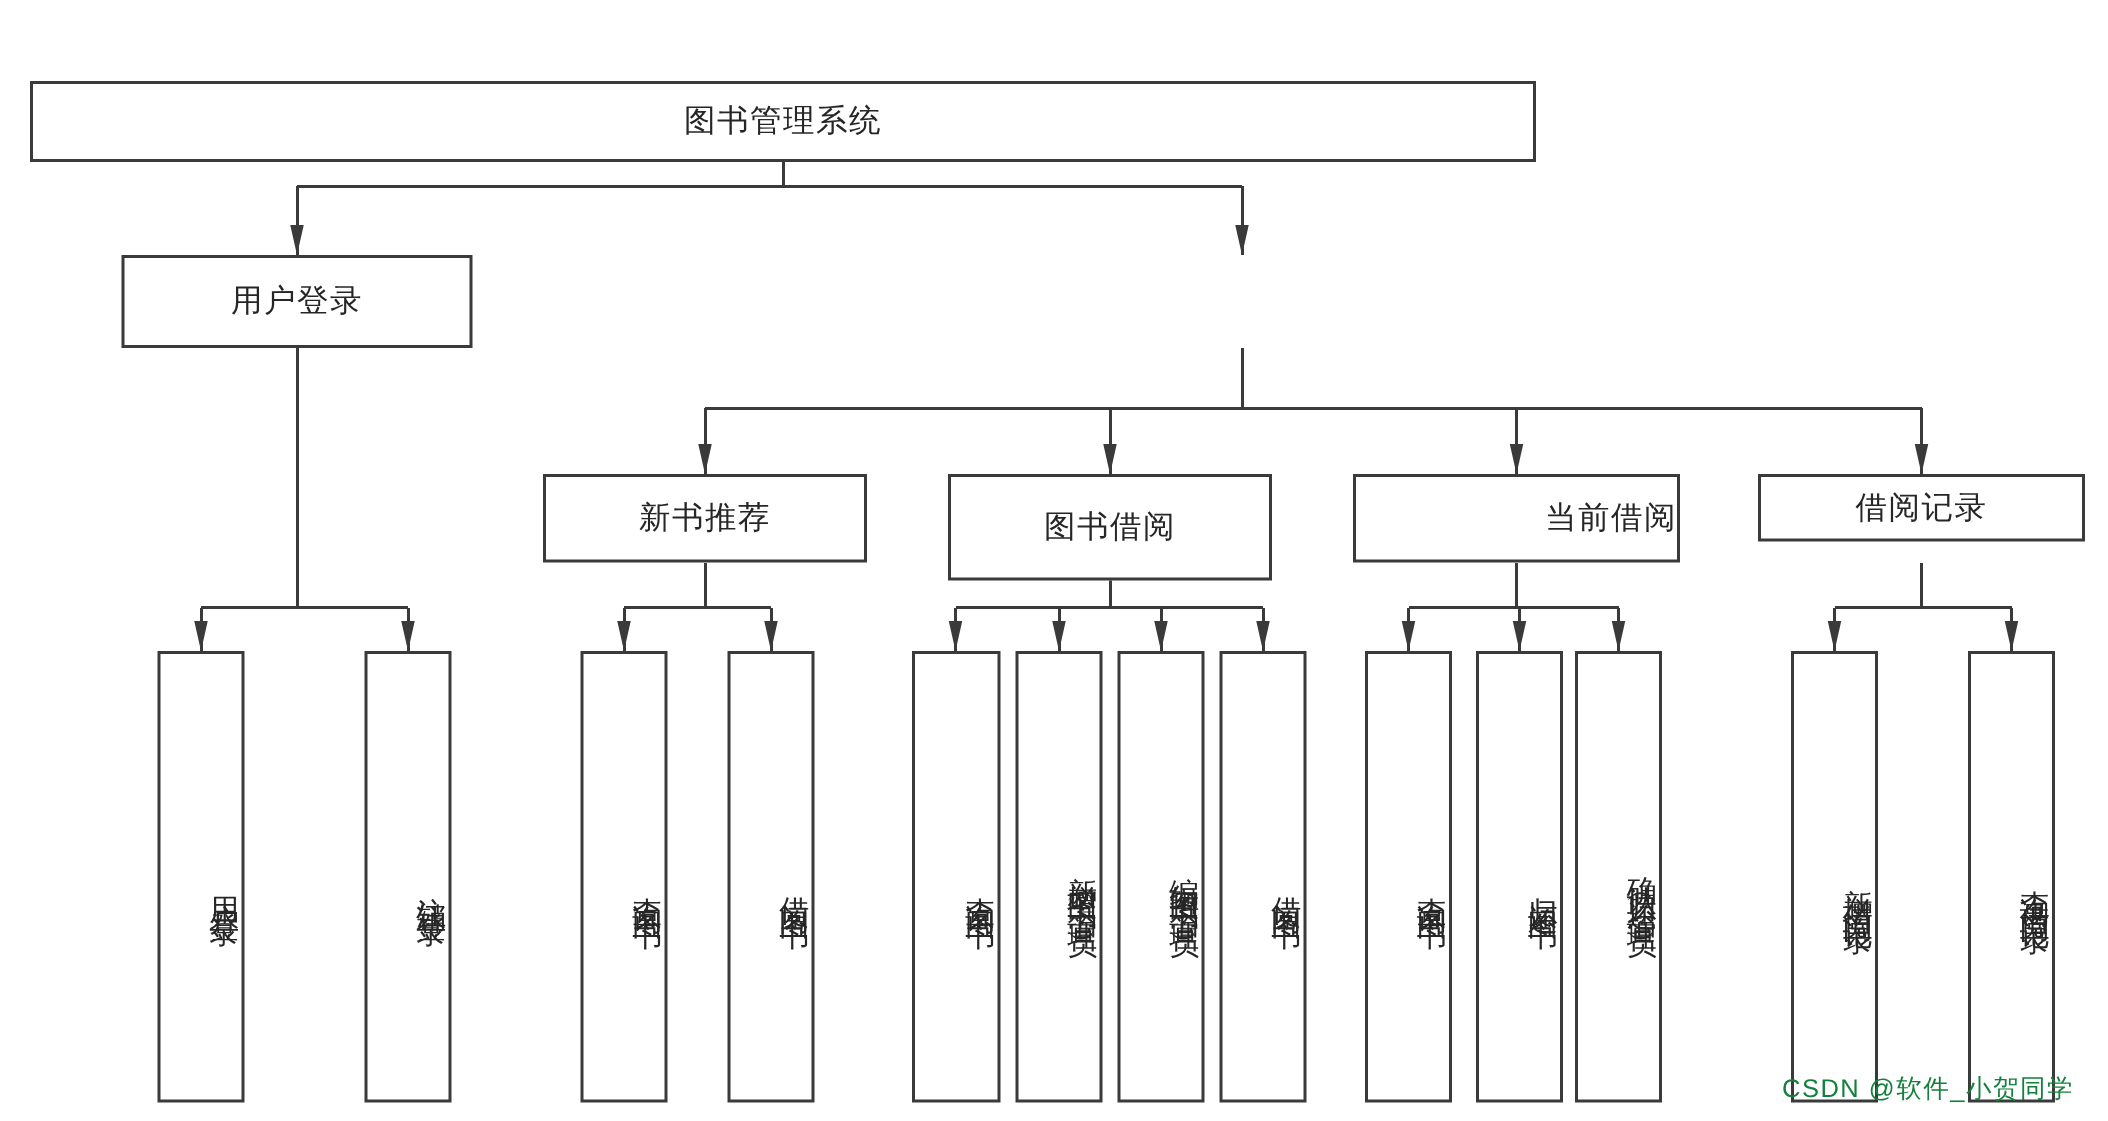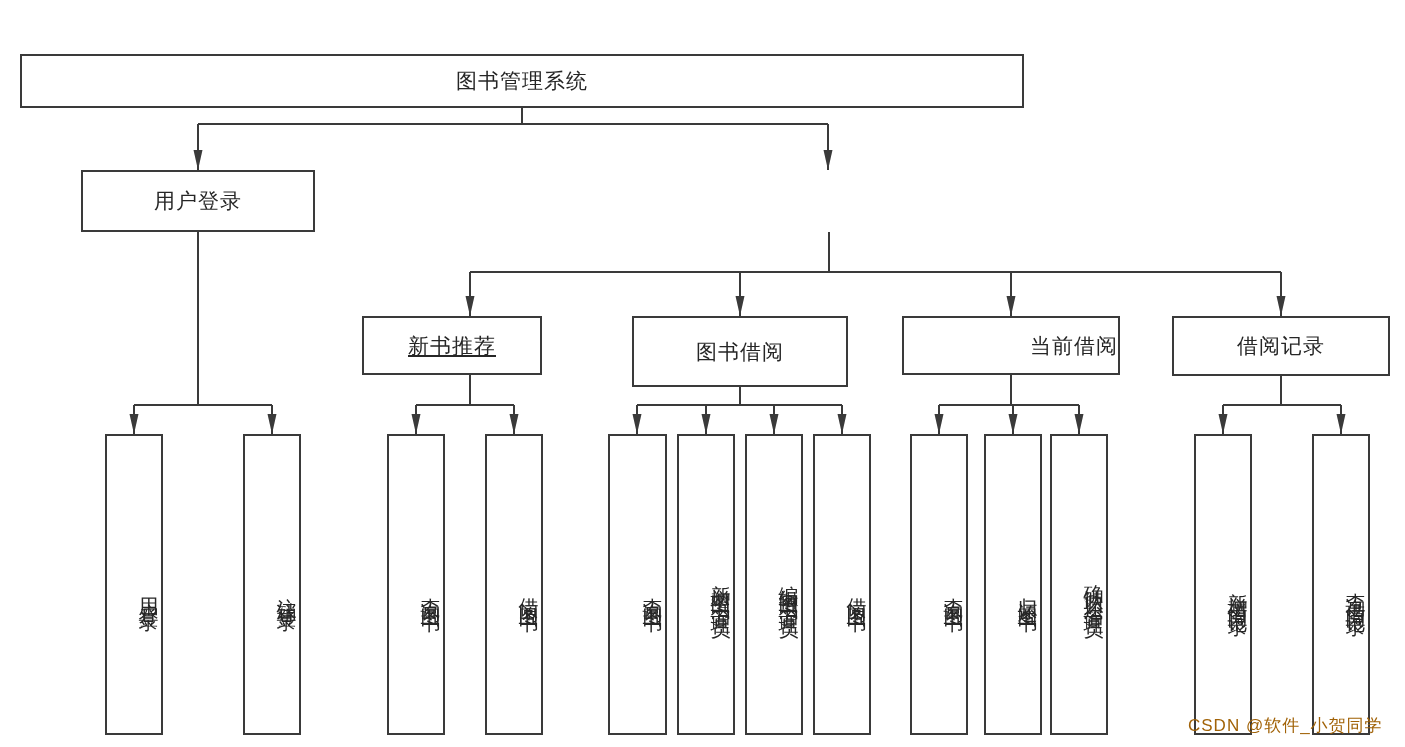--- a/index.html
+++ b/index.html
@@ -122,30 +122,30 @@
     </svg>
 
   <div class="node h" id="node-root" style="left: 20px; top: 14px; width: 1004px; height: 54px; margin-top: 40px;">
     <span>图书管理系统</span>
   </div>
 
   <div class="node h" id="node-l2-0" style="left: 81px; top: 170px; width: 234px; height: 62px;">
     <span>用户登录</span>
   </div>
 
-  <div class="node h" id="node-l3-0" style="left: 362px; top: 316px; width: 180px; height: 59px; text-decoration: underline;">
+  <div class="node h" id="node-l3-0" style="left: 362px; top: 316px; width: 216px; height: 59px;">
     <span>新书推荐</span>
   </div>
   <div class="node h" id="node-l3-1" style="left: 632px; top: 316px; width: 216px; height: 71px;">
     <span>图书借阅</span>
   </div>
   <div class="node h" id="node-l3-2" style="left: 902px; top: 316px; width: 218px; height: 59px; justify-content: flex-end;">
     <span>当前借阅</span>
   </div>
-  <div class="node h" id="node-l3-3" style="left: 1172px; top: 316px; width: 218px; height: 60px;">
+  <div class="node h" id="node-l3-3" style="left: 1172px; top: 316px; width: 218px; height: 45px;">
     <span>借阅记录</span>
   </div>
 
   <div class="node v" id="node-leaf-0" style="left: 105px; top: 434px; width: 58px; height: 301px;">
     <span class="vtext">用户登录</span>
   </div>
   <div class="node v" id="node-leaf-1" style="left: 243px; top: 434px; width: 58px; height: 301px;">
     <span class="vtext">注销登录</span>
   </div>
   <div class="node v" id="node-leaf-2" style="left: 387px; top: 434px; width: 58px; height: 301px;">
@@ -175,15 +175,15 @@
   <div class="node v" id="node-leaf-10" style="left: 1050px; top: 434px; width: 58px; height: 301px;">
     <span class="vtext">确认归还（管理员）</span>
   </div>
   <div class="node v" id="node-leaf-11" style="left: 1194px; top: 434px; width: 58px; height: 301px;">
     <span class="vtext">新增借阅记录</span>
   </div>
   <div class="node v" id="node-leaf-12" style="left: 1312px; top: 434px; width: 58px; height: 301px;">
     <span class="vtext">查询借阅记录</span>
   </div>
 
-  <div class="watermark" id="watermark" style="left: 1188px; top: 714px; color: #a16207;">CSDN @软件_小贺同学</div>
+  <div class="watermark" id="watermark" style="left: 1188px; top: 714px; color: #15803d;">CSDN @软件_小贺同学</div>
 
 </div>
 
 </body></html>

